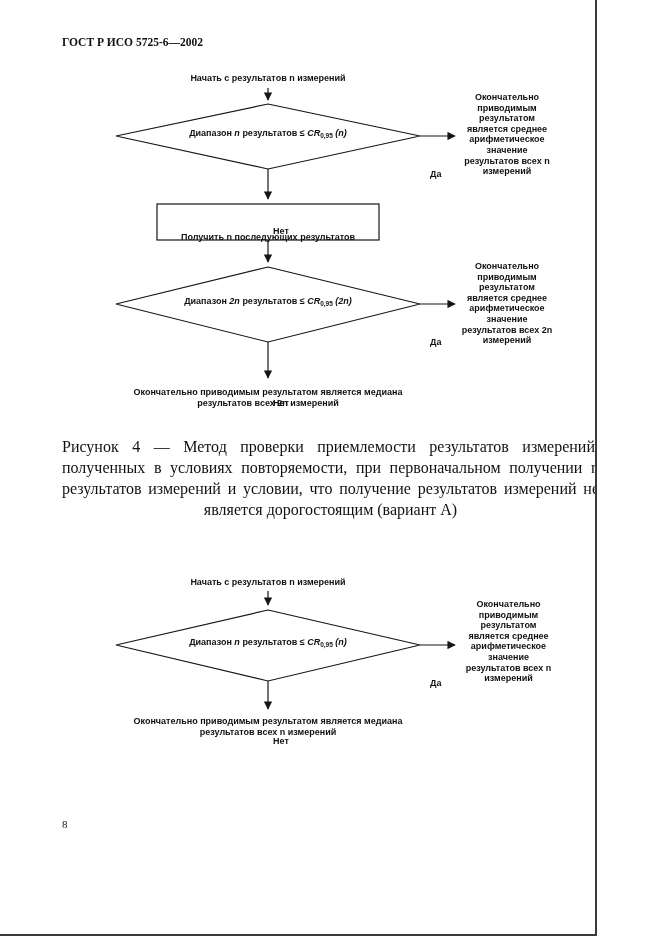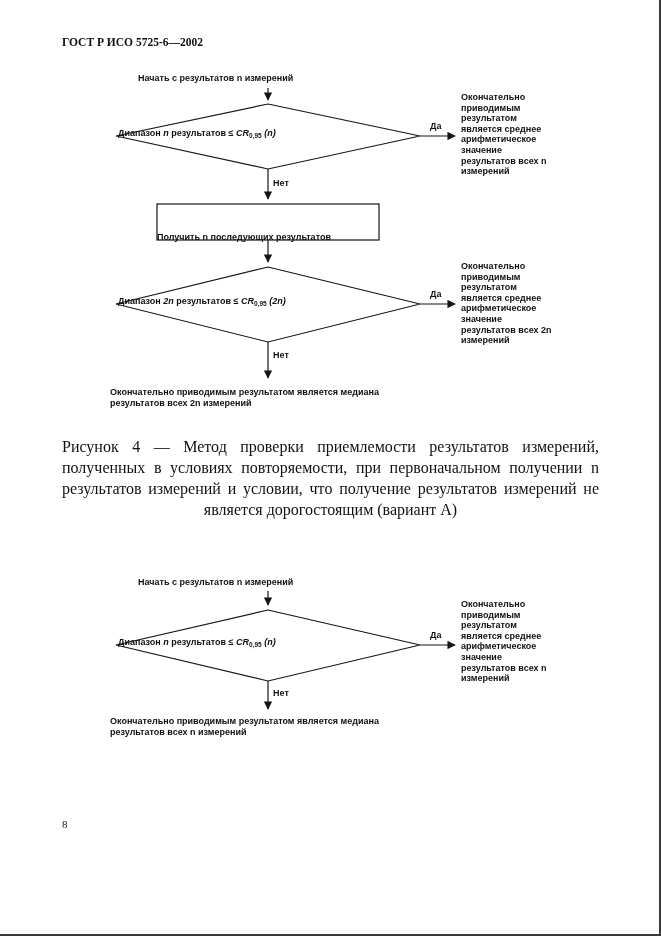--- a/index.html
+++ b/index.html
@@ -1,41 +1,41 @@
 <!DOCTYPE html>
 <html><head>
 <meta charset="utf-8">
 <style>
   * { margin:0; padding:0; box-sizing:border-box; }
   html,body { background:#ffffff; }
   .page {
     position:relative;
-    width:661px; height:936px;
+    width:597px; height:936px;
     background:#ffffff;
     overflow:hidden;
     font-family:"Liberation Serif","DejaVu Serif",serif;
     color:#111;
     border-right:2px solid #3a3a3a;
     border-bottom:2px solid #3a3a3a;
   }
   .doc-header {
     position:absolute; left:62px; top:36px;
     font-weight:bold; font-size:11.5px;
     font-family:"Liberation Serif","DejaVu Serif",serif;
   }
   svg.linework { position:absolute; left:0; top:0; width:661px; height:936px; pointer-events:none; }
   .fc-text {
     position:absolute;
     font-family:"Liberation Sans","DejaVu Sans",sans-serif;
     font-weight:bold; font-size:9px; line-height:1.18;
-    text-align:left; color:#111;
+    text-align:center; color:#111;
   }
   .fc-text sub { font-size:6.5px; vertical-align:-2px; }
   .fc-text i { font-style:italic; }
-  .small-tag { width:30px; text-align:left; }
+  .small-tag { width:30px; text-align:left;margin-top:48px; }
   .caption {
     position:absolute;
     font-family:Liberation Serif, serif;
     font-size:16px; line-height:1.32;
     text-align:justify; text-align-last:center;
     color:#111;
   }
   .page-number {
     position:absolute; left:62px; top:818px;
     font-size:11px;

